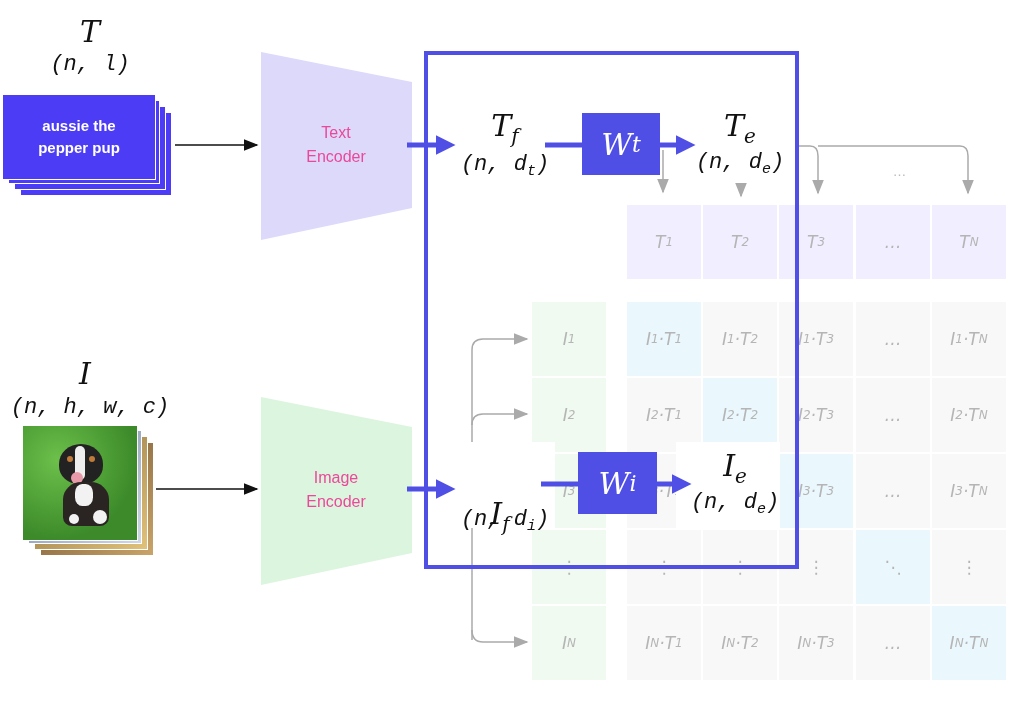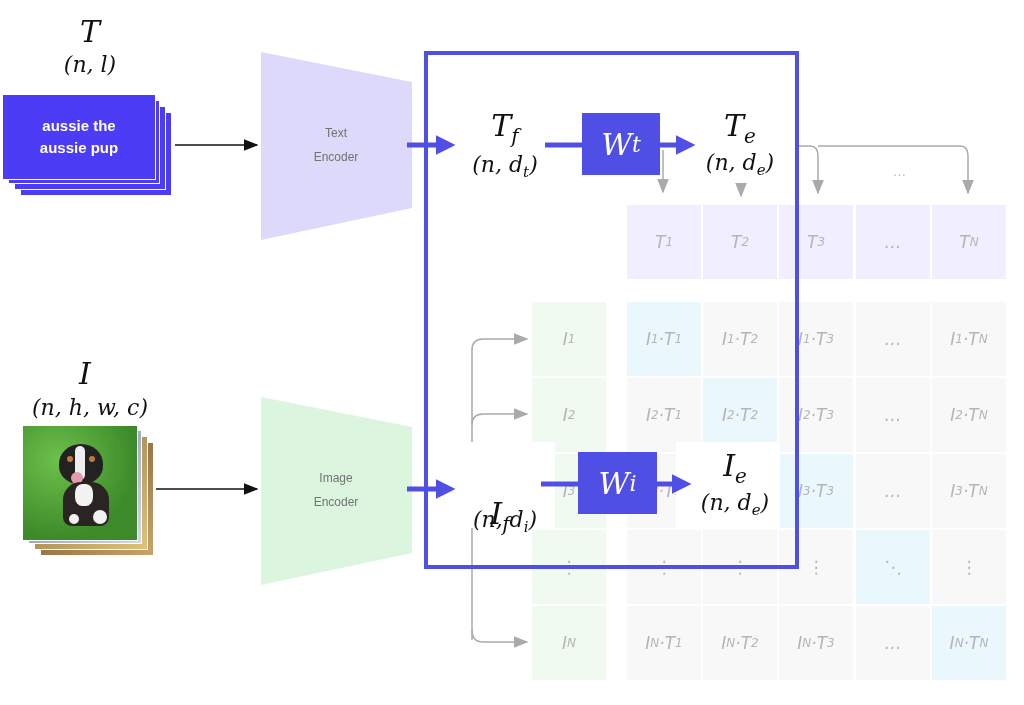--- a/index.html
+++ b/index.html
@@ -1,28 +1,28 @@
 <!DOCTYPE html>
 <html><head>
 <meta charset="utf-8">
 <style>
   html, body { margin:0; padding:0; background:#ffffff; }
   body { width:1024px; height:705px; position:relative; overflow:hidden; font-family:"Liberation Sans", sans-serif; }
   .abs { position:absolute; }
   .math { font-family:"DejaVu Serif", serif; font-style:italic; color:#111; text-align:center; }
   .big { font-size:30px; }
-  .dim { font-size:22px; }
+  .dim { font-size:22px;font-family:Liberation Mono, monospace; }
   .cell { position:absolute; width:74px; height:74px; display:flex; align-items:center; justify-content:center;
           font-family:"DejaVu Sans", sans-serif; font-style:italic; font-size:17px; color:#b5b5b5; }
   .cell sub { font-size:12px; font-style:italic; }
   .c-gray { background:#f8f8f8; }
   .c-blue { background:#eaf7fd; }
   .c-purple { background:#f1efff; }
   .c-green { background:#f0faf1; }
-  .enc-label { position:absolute; text-align:center; font-size:12px; color:#737373; line-height:24px; width:120px; }
+  .enc-label { position:absolute; text-align:center; font-size:16px; color:#ec4899; line-height:24px; width:120px; }
   .wbox { position:absolute; background:#4f4fe6; color:#fff; display:flex; align-items:center; justify-content:center;
           font-family:"DejaVu Serif", serif; font-style:italic; font-size:30px; }
   .whitebg { background:#fff; }
   svg { position:absolute; left:0; top:0; }
 </style>
 </head>
 <body>
 
 <svg width="1024" height="705">
   <defs>
@@ -58,21 +58,21 @@
 </svg>
 
 <div class="abs math big" style="left:60px;top:14px;width:60px;">T</div>
 <div class="abs math dim" style="left:40px;top:52px;width:100px;">(n, l)</div>
 <div>
   <div class="abs" style="left:20px;top:112px;width:150px;height:82px;background:#4c3cf6;border:1.5px solid #fff;"></div>
   <div class="abs" style="left:14px;top:106px;width:150px;height:82px;background:#4c3cf6;border:1.5px solid #fff;"></div>
   <div class="abs" style="left:8px;top:100px;width:150px;height:82px;background:#4c3cf6;border:1.5px solid #fff;"></div>
   <div class="abs" style="left:2px;top:94px;width:152px;height:84px;background:#4c3cf6;border:1.5px solid #fff;display:flex;flex-direction:column;align-items:center;justify-content:center;color:#fff;font-weight:bold;font-size:15px;line-height:22px;">
     <span>aussie the</span>
-    <span>aussie pup</span>
+    <span>pepper pup</span>
   </div>
 </div>
 
 <div class="abs math big" style="left:55px;top:356px;width:60px;">I</div>
 <div class="abs math dim" style="left:10px;top:395px;width:160px;">(n, h, w, c)</div>
 <div>
   <div class="abs" style="left:40px;top:442px;width:112px;height:112px;background:linear-gradient(135deg,#6b4a2a,#c9a46a);border:1px solid #fff;"></div>
   <div class="abs" style="left:34px;top:436px;width:112px;height:112px;background:linear-gradient(135deg,#8a6a3a,#e0c27a);border:1px solid #fff;"></div>
   <div class="abs" style="left:28px;top:430px;width:112px;height:112px;background:linear-gradient(135deg,#6e7e9a,#cfd8e6);border:1px solid #fff;"></div>
   <div class="abs" style="left:22px;top:425px;width:114px;height:114px;background:radial-gradient(circle at 30% 30%,#6cc04a,#3c8a2a 70%);border:1px solid #fff;overflow:hidden;">

